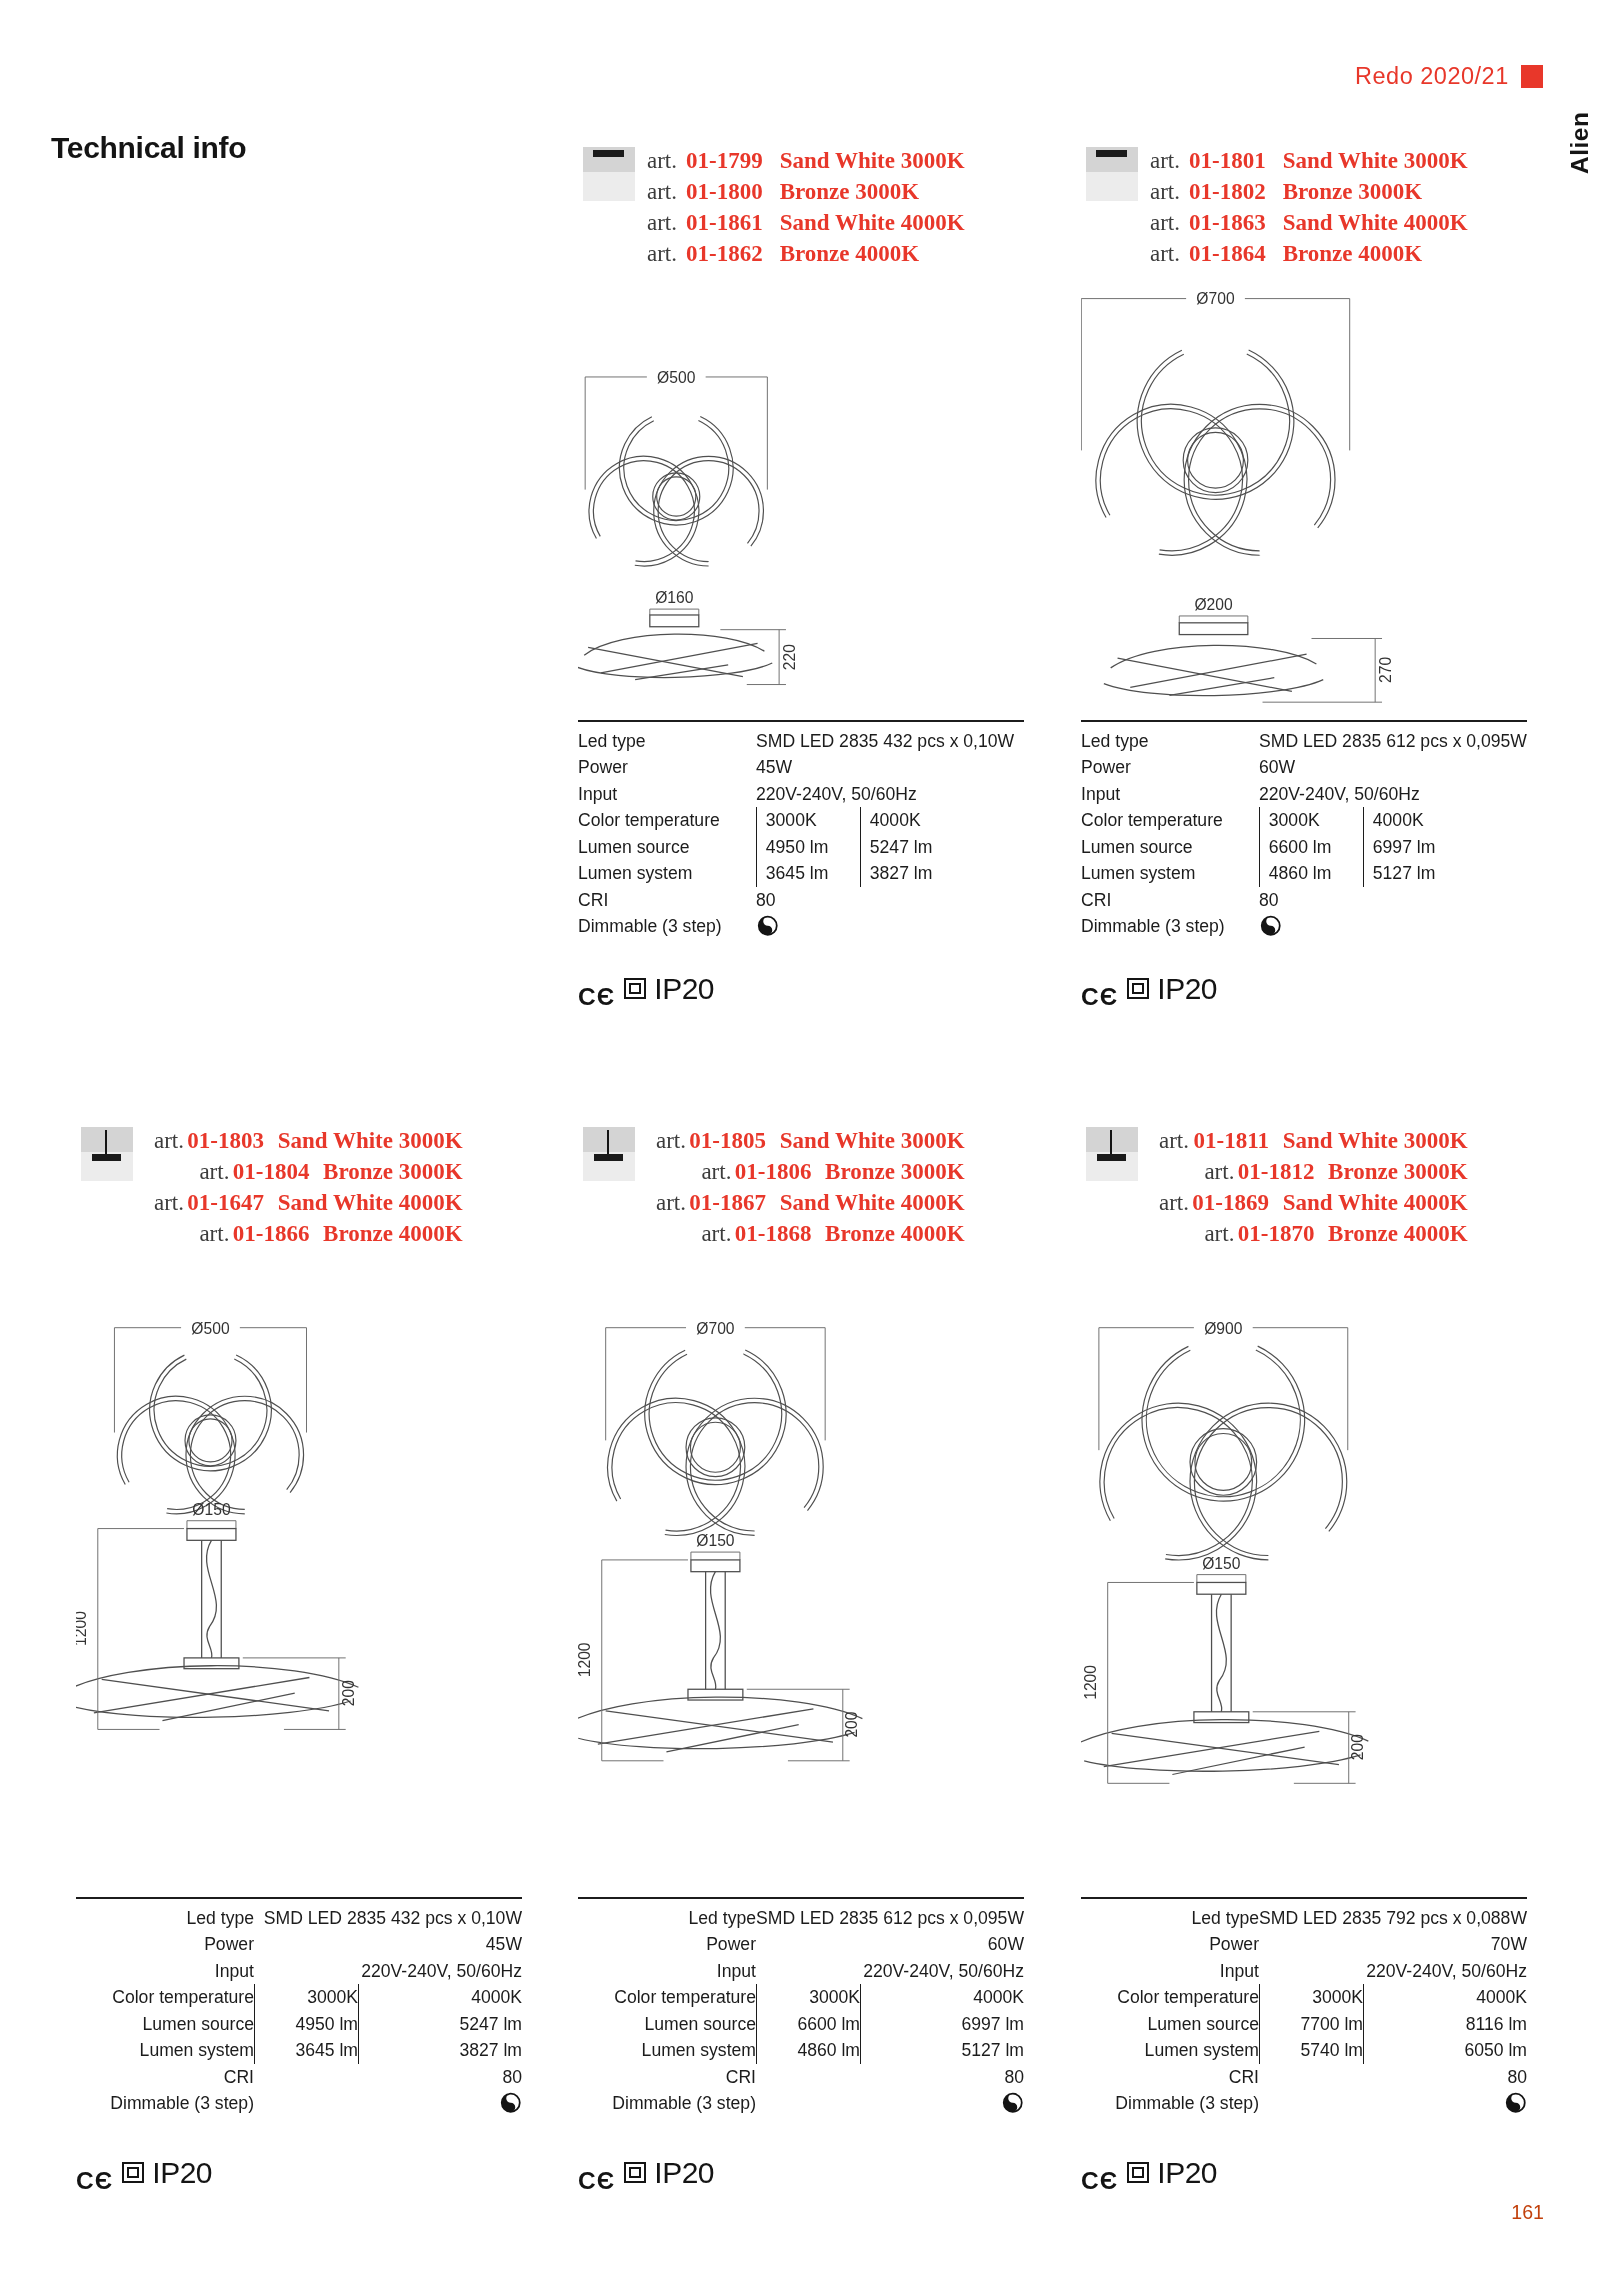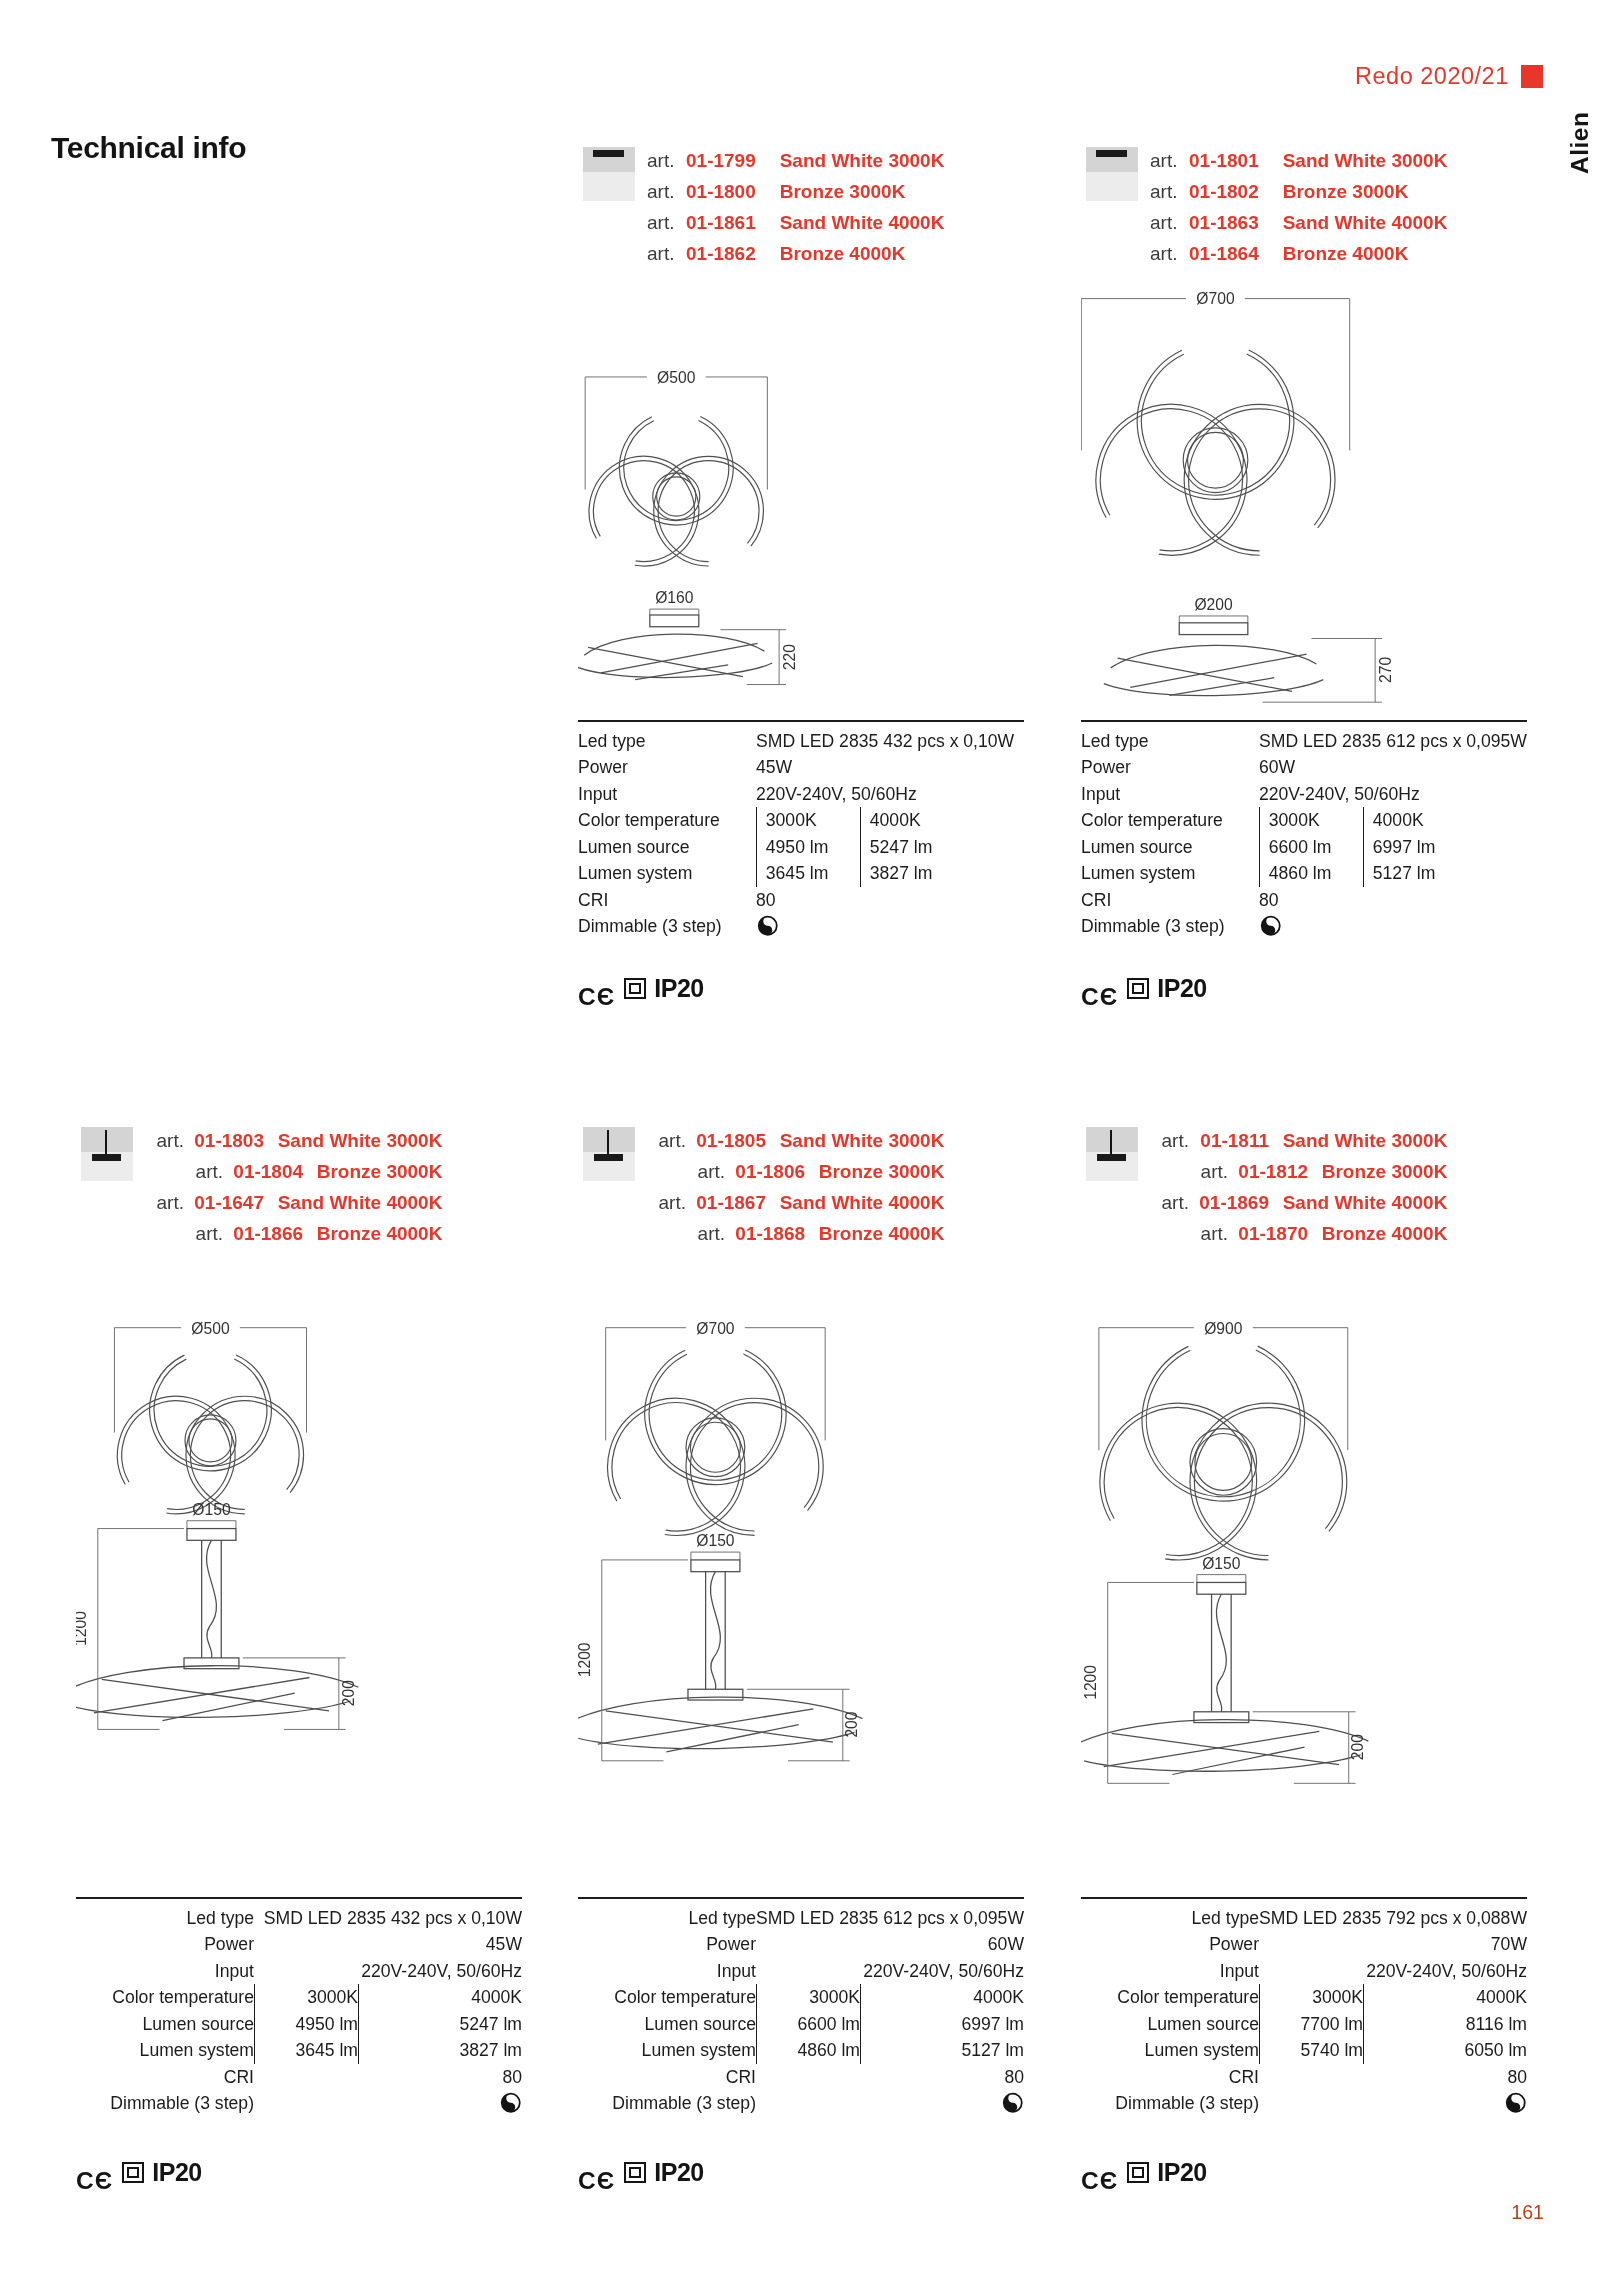--- a/index.html
+++ b/index.html
@@ -20,21 +20,21 @@
   .card-t{height:863px;}
   .card-b{height:1083px;text-align:right;}
   .hdr{position:absolute;left:0;top:0;width:461px;height:132px;}
   .mi{position:absolute;left:4.9px;top:2px;width:52px;height:54px;background:#ececec;}
   .mi::before{content:"";position:absolute;top:0;left:0;right:0;height:24.5px;background:#d4d4d4;}
   .mi .bar{position:absolute;background:#1a1a1a;}
   .mi.ceiling .bar{top:2.9px;left:9.8px;width:31px;height:6.9px;}
   .mi.pendant .stem{position:absolute;top:2.9px;left:24.5px;width:2px;height:25.5px;background:#141414;}
   .mi.pendant .bar{top:27.4px;left:10.8px;width:29px;height:6.9px;}
   .arts{position:absolute;left:69px;top:0;}
-  .art-row{height:31px;line-height:31px;font-size:19px;white-space:nowrap;}
+  .art-row{height:31px;line-height:31px;font-size:23px;white-space:nowrap;font-family:Liberation Serif, serif;}
   .art-lbl{color:#3c3c3c;display:inline-block;width:39px;}
   .art-code{color:#e8372a;display:inline-block;width:80px;font-weight:700;}
   .art-fin{color:#e8372a;font-weight:700;padding-left:13.7px;}
   
   .dwg{position:absolute;left:0;}
   .card-t .dwg{top:134px;}
   .card-b .dwg{top:188px;}
   .dwg line,.dwg rect,.dwg path{stroke:#4f4f4f;fill:none;stroke-width:1.3;}
   .dwg .dln{stroke:#6f6f6f;stroke-width:1;}
   .dwg text{fill:#333;font-size:16px;stroke:none;font-family:"Liberation Sans",sans-serif;}
@@ -49,21 +49,21 @@
   .srow .full{grid-column:2/4;}
   .srow.split .v{border-left:1.5px solid #1c1c1c;padding-left:8.8px;}
   .dimicon{display:inline-block;vertical-align:middle;margin-top:-3.9px;}
   
   .certs{position:absolute;left:0;display:flex;align-items:center;gap:8.8px;}
   .card-t .certs{top:821px;}
   .card-b .certs{top:1025px;}
   .ce{font-size:24.5px;font-weight:600;letter-spacing:1px;color:#141414;margin-top:17px;}
   .encl{width:17.6px;height:17.6px;border:2.5px solid #141414;display:flex;align-items:center;justify-content:center;}
   .encl-in{width:7.8px;height:7.8px;border:2px solid #141414;}
-  .ip{font-size:25px;font-weight:700;letter-spacing:-0.5px;color:#141414;}
+  .ip{font-size:30px;font-weight:400;letter-spacing:-0.5px;color:#141414;}
 </style>
 </head>
 <body>
 
 <div class="brand">
   <span class="brand-text">Redo 2020/21</span>
   <span class="brand-square"></span>
 </div>
 <div class="collection">Alien</div>
 <h1 class="page-title" style="margin:0;">Technical info</h1>

